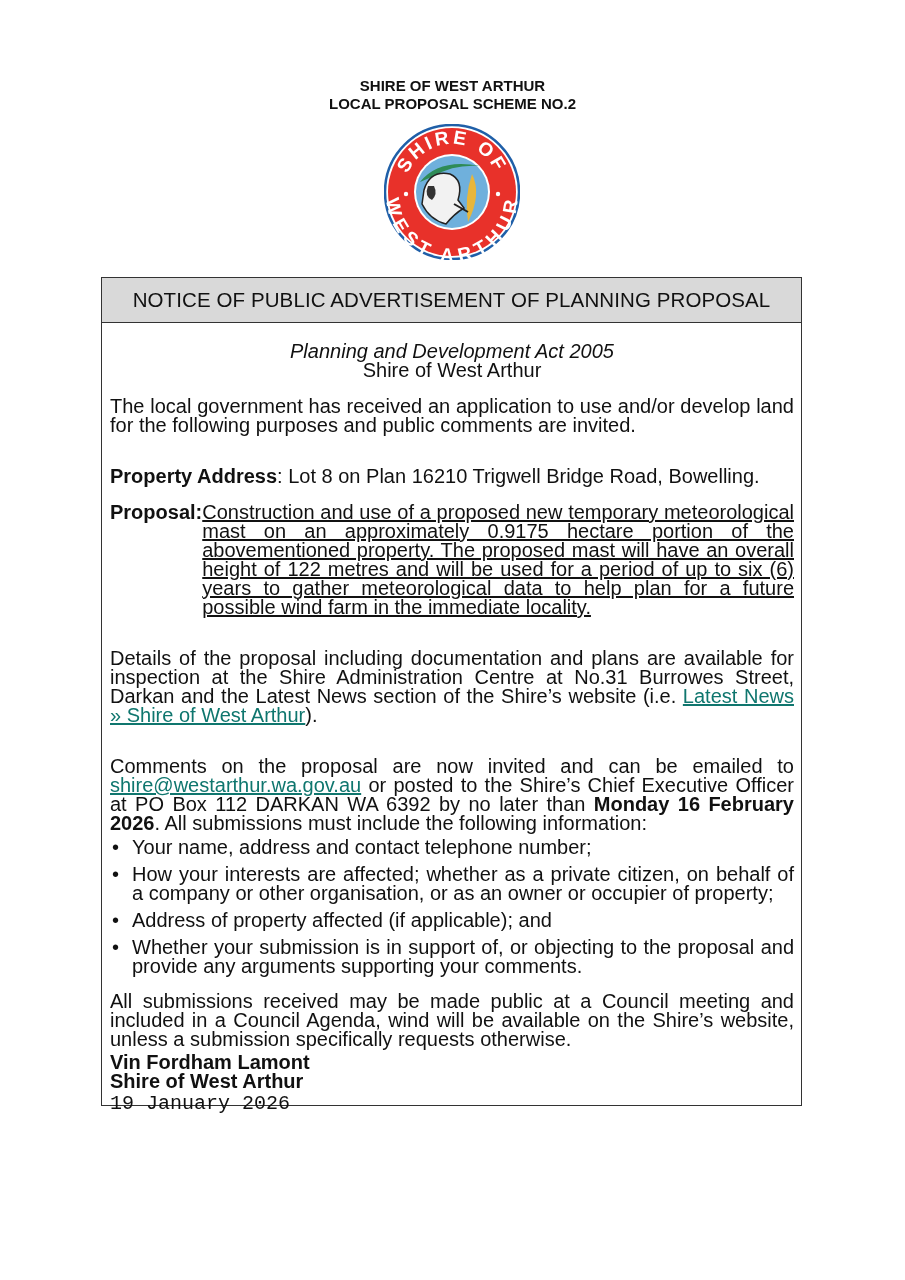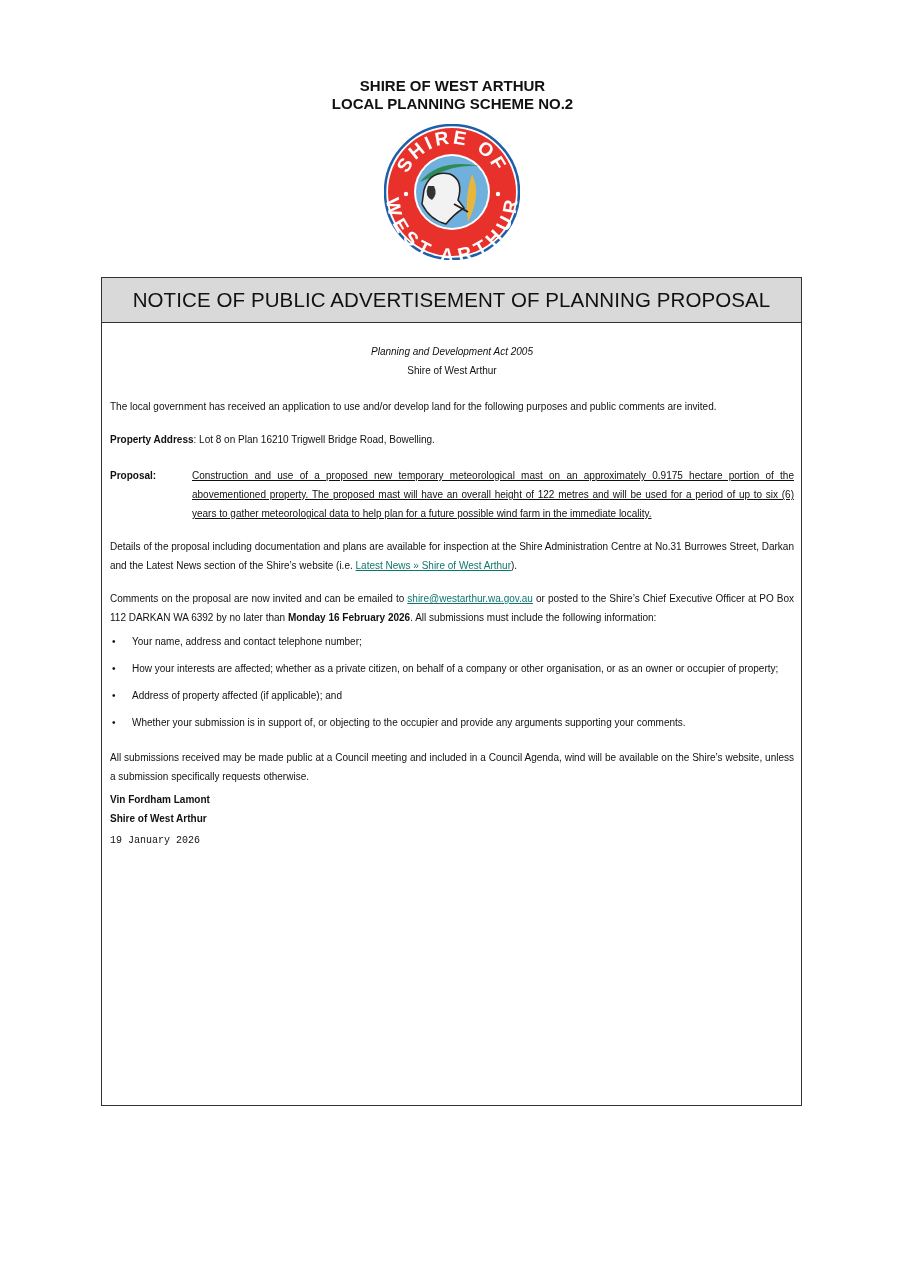--- a/index.html
+++ b/index.html
@@ -1,43 +1,43 @@
 <!DOCTYPE html>
 <html><head>
 <meta charset="utf-8">
 <style>
   html, body { margin: 0; padding: 0; background: #ffffff; }
   body { width: 905px; height: 1280px; position: relative; font-family: "Liberation Sans", sans-serif; color: #111; }
   .hdr { position: absolute; top: 77px; left: 0; width: 905px; text-align: center; font-weight: bold; font-size: 15px; line-height: 18px; }
   .logo { position: absolute; left: 384px; top: 124px; width: 136px; height: 136px; }
   .box { position: absolute; left: 101px; top: 277px; width: 701px; height: 829px; border: 1.5px solid #333; box-sizing: border-box; }
   .box-title { height: 44px; background: #d9d9d9; border-bottom: 1.5px solid #333; text-align: center; font-size: 20.5px; line-height: 44px; letter-spacing: 0.1px; }
-  .content { padding: 0 7px 0 8px; font-size: 10px; line-height: 19px; }
+  .content { padding: 0 7px 0 8px; font-size: 20px; line-height: 19px; }
   .center { text-align: center; }
   .just { text-align: justify; }
   p { margin: 0; }
   .act { margin-top: 19px; }
   .s1 { margin-top: 17px; }
-  .s2 { margin-top: 14px; }
+  .s2 { margin-top: 32px; }
   .prop { display: flex; margin-top: 17px; }
   .prop-label { flex: 0 0 82px; font-weight: bold; }
   .prop-text { flex: 1; text-align: justify; text-decoration: underline; }
   a.link { color: #0f766e; text-decoration: underline; }
   ul { margin: 5px 0 0 0; padding: 0; list-style: none; }
   li { position: relative; padding-left: 22px; margin-bottom: 8px; text-align: justify; }
   li .bullet { position: absolute; left: 2px; top: 0; }
   .sig { margin-top: 4px; font-weight: bold; }
   .date { margin-top: 3px; font-family: Liberation Mono, monospace; }
 </style>
 </head>
 <body>
 
 <div class="hdr">
   <div>SHIRE OF WEST ARTHUR</div>
-  <div>LOCAL PLANNING SCHEME NO.2</div>
+  <div>LOCAL PROPOSAL SCHEME NO.2</div>
 </div>
 
 <svg class="logo" viewBox="0 0 136 136">
   <circle cx="68" cy="68" r="67" fill="#ffffff" stroke="#1f5fa8" stroke-width="2.5"></circle>
   <circle cx="68" cy="68" r="64" fill="#e8312a"></circle>
   <circle cx="68" cy="68" r="38" fill="#ffffff"></circle>
   <circle cx="68" cy="68" r="36" fill="#6fb0dc"></circle>
   <path d="M36 58 Q55 34 96 42 Q70 40 50 52 Z" fill="#2e8b57"></path>
   <path d="M88 50 Q98 70 84 98 Q80 74 88 50 Z" fill="#e8b63a"></path>
   <path d="M40 66 Q46 46 66 50 Q80 56 74 76 L80 84 Q70 90 62 100 Q46 96 38 80 Z" fill="#f2f2f2" stroke="#222" stroke-width="1.5"></path>
@@ -73,21 +73,21 @@
     </div>
 
     <p class="just s2"><span>Details of the proposal including documentation and plans are available for inspection at the Shire Administration Centre at No.31 Burrowes Street, Darkan and the Latest News section of the Shire’s website (i.e. </span><a class="link" href="#">Latest News » Shire of West Arthur</a><span>).</span></p>
 
     <p class="just s2" style="text-align-last:left;"><span>Comments on the proposal are now invited and can be emailed to </span><a class="link" href="#">shire@westarthur.wa.gov.au</a><span> or posted to the Shire’s Chief Executive Officer at PO Box 112 DARKAN WA 6392 by no later than </span><b>Monday 16 February 2026</b><span>. All submissions must include the following information:</span></p>
 
     <ul>
       <li><span class="bullet">•</span><span>Your name, address and contact telephone number;</span></li>
       <li><span class="bullet">•</span><span>How your interests are affected; whether as a private citizen, on behalf of a company or other organisation, or as an owner or occupier of property;</span></li>
       <li><span class="bullet">•</span><span>Address of property affected (if applicable); and</span></li>
-      <li><span class="bullet">•</span><span>Whether your submission is in support of, or objecting to the occupier and provide any arguments supporting your comments.</span></li>
+      <li><span class="bullet">•</span><span>Whether your submission is in support of, or objecting to the proposal and provide any arguments supporting your comments.</span></li>
     </ul>
 
     <p class="just" style="margin-top:16px;">All submissions received may be made public at a Council meeting and included in a Council Agenda, wind will be available on the Shire’s website, unless a submission specifically requests otherwise.</p>
 
     <div class="sig">
       <div>Vin Fordham Lamont</div>
       <div>Shire of West Arthur</div>
     </div>
     <div class="date">19 January 2026</div>
   </div>

